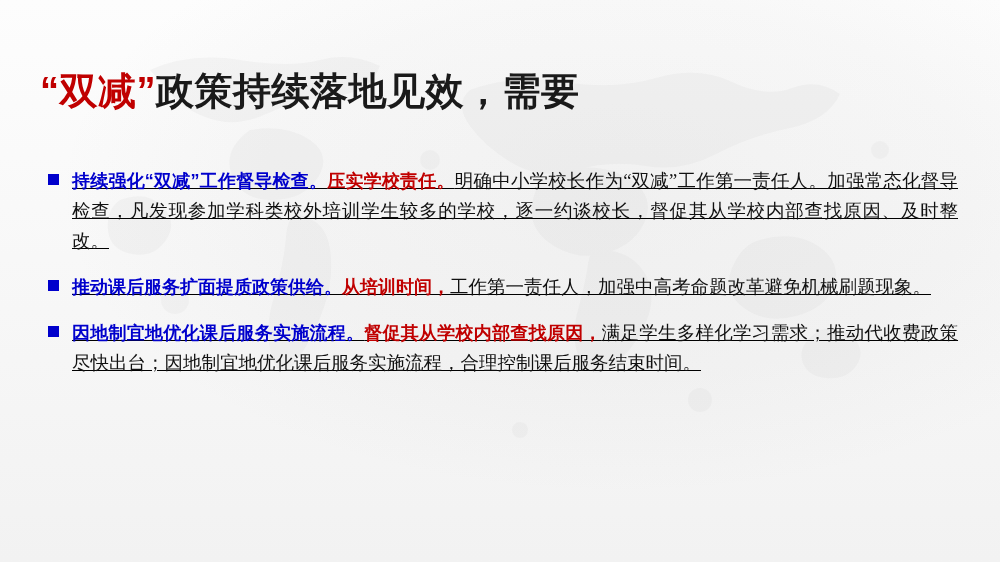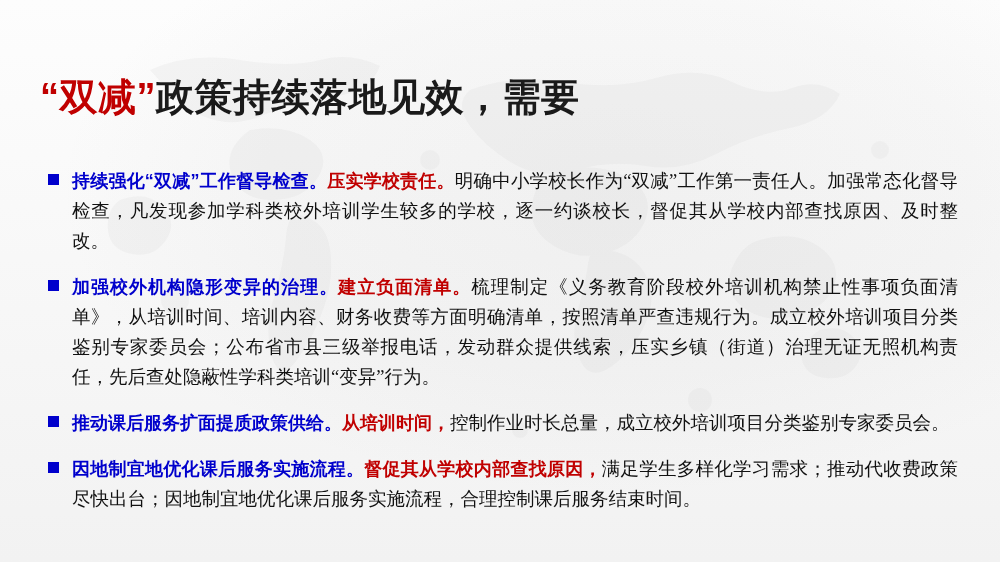--- a/index.html
+++ b/index.html
@@ -31,39 +31,39 @@
   }
   .watermark svg { display: block; width: 100%; height: 100%; }
 
   .title-wrap {
     position: absolute;
     left: 40px;
     top: 66px;
     width: 920px;
     height: 62px;
     display: flex;
-    align-items: center;
   }
   .title {
     font-family: "Liberation Sans", "DejaVu Sans", sans-serif;
     font-size: 38px;
     font-weight: bold;
     letter-spacing: 0.5px;
     color: #1a1a1a;
     white-space: nowrap;
   }
   .title .hl {
     color: #c00000;
   }
 
   .content {
     position: absolute;
     left: 46px;
     top: 166px;
     width: 912px;
+    text-decoration: underline;
   }
   .bullet {
     position: relative;
     margin-bottom: 16px;
     padding-left: 26px;
   }
   .bullet:last-child { margin-bottom: 0; }
   .marker {
     position: absolute;
     left: 2px;
@@ -127,28 +127,24 @@
     <div class="title"><span class="hl">“双减”</span><span>政策持续落地见效，需要</span></div>
   </div>
 
   <div class="content">
 
     <div class="bullet">
       <span class="marker"></span>
       <div class="para"><span class="blue">持续强化“双减”工作督导检查。</span><span class="red">压实学校责任。</span><span class="black">明确中小学校长作为“双减”工作第一责任人。加强常态化督导检查，凡发现参加学科类校外培训学生较多的学校，逐一约谈校长，督促其从学校内部查找原因、及时整改。</span></div>
     </div>
 
-    <div class="bullet">
-      <span class="marker"></span>
-      <div class="para"><span class="blue">加强校外机构隐形变异的治理。</span><span class="red">建立负面清单。</span><span class="black">梳理制定《义务教育阶段校外培训机构禁止性事项负面清单》，从培训时间、培训内容、财务收费等方面明确清单，按照清单严查违规行为。成立校外培训项目分类鉴别专家委员会；公布省市县三级举报电话，发动群众提供线索，压实乡镇（街道）治理无证无照机构责任，先后查处隐蔽性学科类培训“变异”行为。</span></div>
-    </div>
 
     <div class="bullet">
       <span class="marker"></span>
-      <div class="para"><span class="blue">推动课后服务扩面提质政策供给。</span><span class="red">从培训时间，</span><span class="black">控制作业时长总量，成立校外培训项目分类鉴别专家委员会。</span></div>
+      <div class="para"><span class="blue">推动课后服务扩面提质政策供给。</span><span class="red">从培训时间，</span><span class="black">工作第一责任人，加强中高考命题改革避免机械刷题现象。</span></div>
     </div>
 
     <div class="bullet">
       <span class="marker"></span>
       <div class="para"><span class="blue">因地制宜地优化课后服务实施流程。</span><span class="red">督促其从学校内部查找原因，</span><span class="black">满足学生多样化学习需求；推动代收费政策尽快出台；因地制宜地优化课后服务实施流程，合理控制课后服务结束时间。</span></div>
     </div>
 
   </div>
 </div>
 

